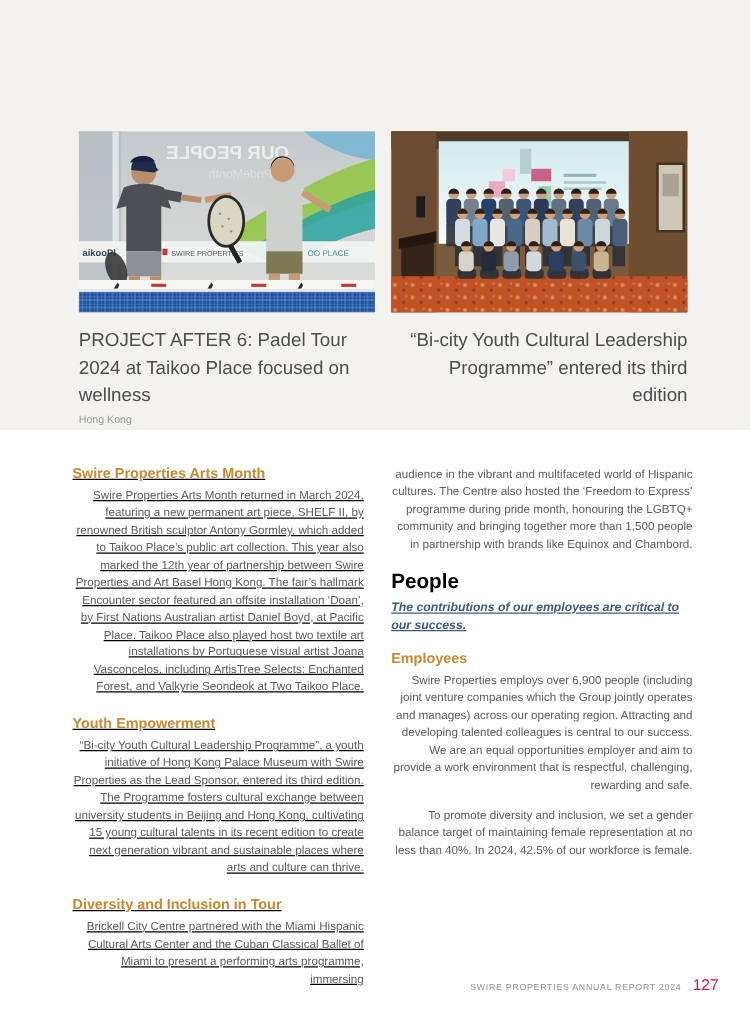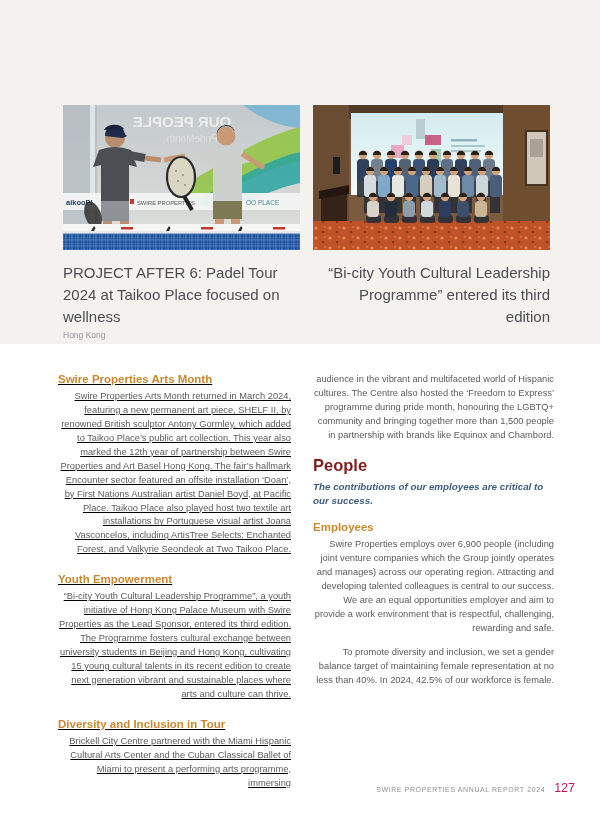--- a/index.html
+++ b/index.html
@@ -15,22 +15,22 @@
   .photo { display:block; width:237px; height:145px; }
   .caption { margin-top:12px; font-size:15px; line-height:1.45; color:#4c4d4f; }
   .caption-loc { margin-top:3px; font-size:8.5px; color:#97989b; }
 
   .col { position:absolute; top:373px; }
   .col-left  { left:58px;  width:233px;text-decoration:underline; }
   .col-right { left:313px; width:241px; }
   h3.sec-heading { font-size:11.5px; font-weight:700; color:#c9882f; margin:16px 0 5px 0; }
   .col section:first-child h3.sec-heading, .col-right h3.first { margin-top:0; }
   p.body { font-size:9.3px; line-height:1.5; color:#5a5b5d; margin:0 0 10px 0;text-align:right; }
-  h2.people-heading { font-size:16.5px; font-weight:700; color:#7f1d1d; margin:13px 0 5px 0; }
-  p.lede { font-size:9.8px; font-style:italic; font-weight:700; color:#3e5c7e; line-height:1.45; margin:0 0 13px 0; }
+  h2.people-heading { font-size:16.5px; font-weight:700; color:#000000; margin:13px 0 5px 0; }
+  p.lede { font-size:9.8px; font-style:italic; font-weight:700; color:#3e5c7e; line-height:1.45; margin:0 0 13px 0;text-decoration:underline; }
 
   .footer { position:absolute; top:781px; right:25px; display:flex; align-items:baseline; gap:9px; }
   .footer-title { font-size:7px; letter-spacing:0.6px; color:#8e9093; }
   .page-num { font-size:12.5px; color:#be185d; }
 </style>
 </head>
 <body>
 
 <div class="page">
 

